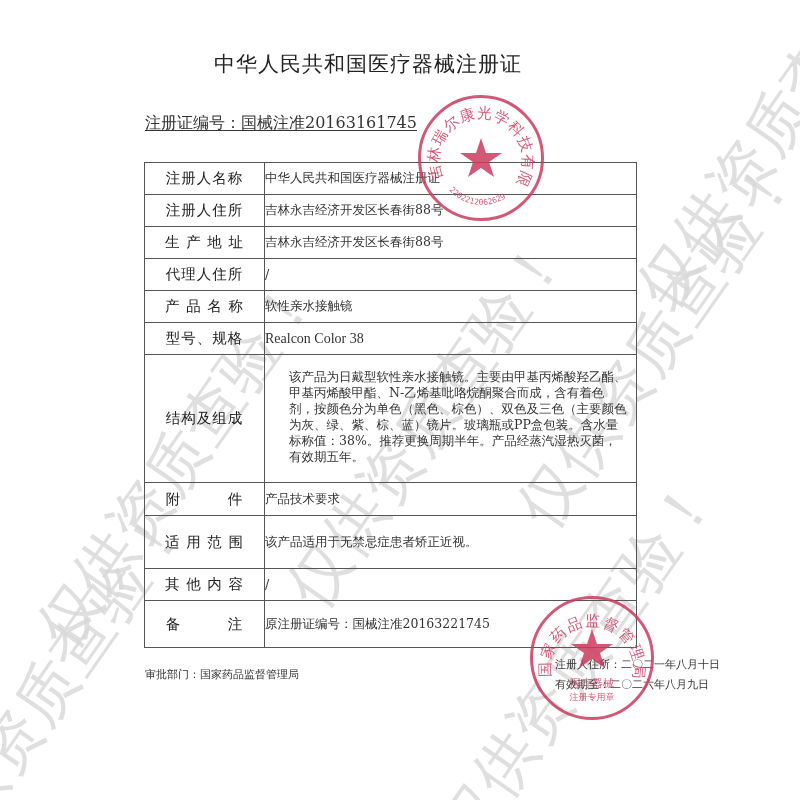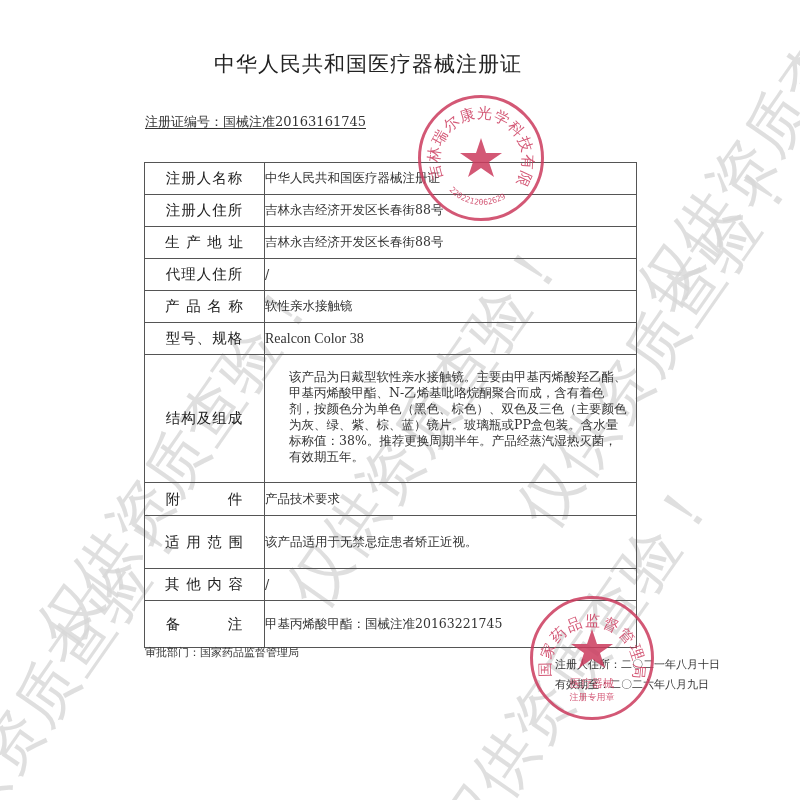--- a/index.html
+++ b/index.html
@@ -6,36 +6,36 @@
   body {
     width:800px; height:800px; background:#ffffff; position:relative; overflow:hidden;
     font-family:"DejaVu Serif","Liberation Serif",serif; color:#2e2e2e;
   }
   .title {
     position:absolute; top:50px; left:0; width:736px; text-align:center;
     font-family:"DejaVu Sans","Liberation Sans",sans-serif;
     font-size:21px; letter-spacing:1px; color:#222;
   }
   .reg-no {
-    position:absolute; top:113px; left:145px; font-size:13px; color:#333;
+    position:absolute; top:113px; left:145px; font-size:16px; color:#333;
     text-decoration:underline; text-underline-offset:2px;
   }
   table.cert {
     position:absolute; top:130px; left:144px; width:493px;
     border-collapse:collapse; table-layout:fixed;margin-top:32px;
   }
   table.cert td { border:1.4px solid #555; padding:0; vertical-align:middle; }
   td.label {
     width:119px; text-align:center; font-family:"DejaVu Sans","Liberation Sans",sans-serif;
     font-size:14.5px; color:#222; letter-spacing:1px;
   }
   td.value { padding-left:8px; font-size:12.5px; color:#333; }
   td.value.multi { line-height:16px; padding:8px 8px 12px 24px; font-size:12.5px; }
   td.value.mono { font-family:Liberation Serif, serif; font-size:14px; }
-  .footer-dept { position:absolute; top:645px; left:145px; font-size:11px; color:#333; }
+  .footer-dept { position:absolute; top:667px; left:145px; font-size:11px; color:#333; }
   .footer-approve { position:absolute; top:655px; left:555px; font-size:11px; color:#333; line-height:20px; }
   .seal { position:absolute; border-radius:50%; border:3px solid #cc3b5e; color:#cc3b5e; opacity:0.85; }
   .seal-text-ring { position:absolute; inset:0; }
   .watermark {
     position:absolute; font-family:"DejaVu Sans","Liberation Sans",sans-serif;
     color:#d8d8d8; font-size:62px; transform:rotate(-55deg); white-space:nowrap;
     pointer-events:none; opacity:0.8; font-weight:300;
   }
 </style>
 </head>
@@ -91,21 +91,21 @@
   <tr style="height:53px">
     <td class="label">适 用 范 围</td>
     <td class="value">该产品适用于无禁忌症患者矫正近视。</td>
   </tr>
   <tr style="height:32px">
     <td class="label">其 他 内 容</td>
     <td class="value">/</td>
   </tr>
   <tr style="height:47px">
     <td class="label">备　　　注</td>
-    <td class="value">甲基丙烯酸甲酯：国械注准20163221745</td>
+    <td class="value">原注册证编号：国械注准20163221745</td>
   </tr>
 </tbody>
   </table>
 
 <div class="footer-dept">
   <span>审批部门：</span><span>国家药品监督管理局</span>
 </div>
 
 <div class="footer-approve">
   <div>

